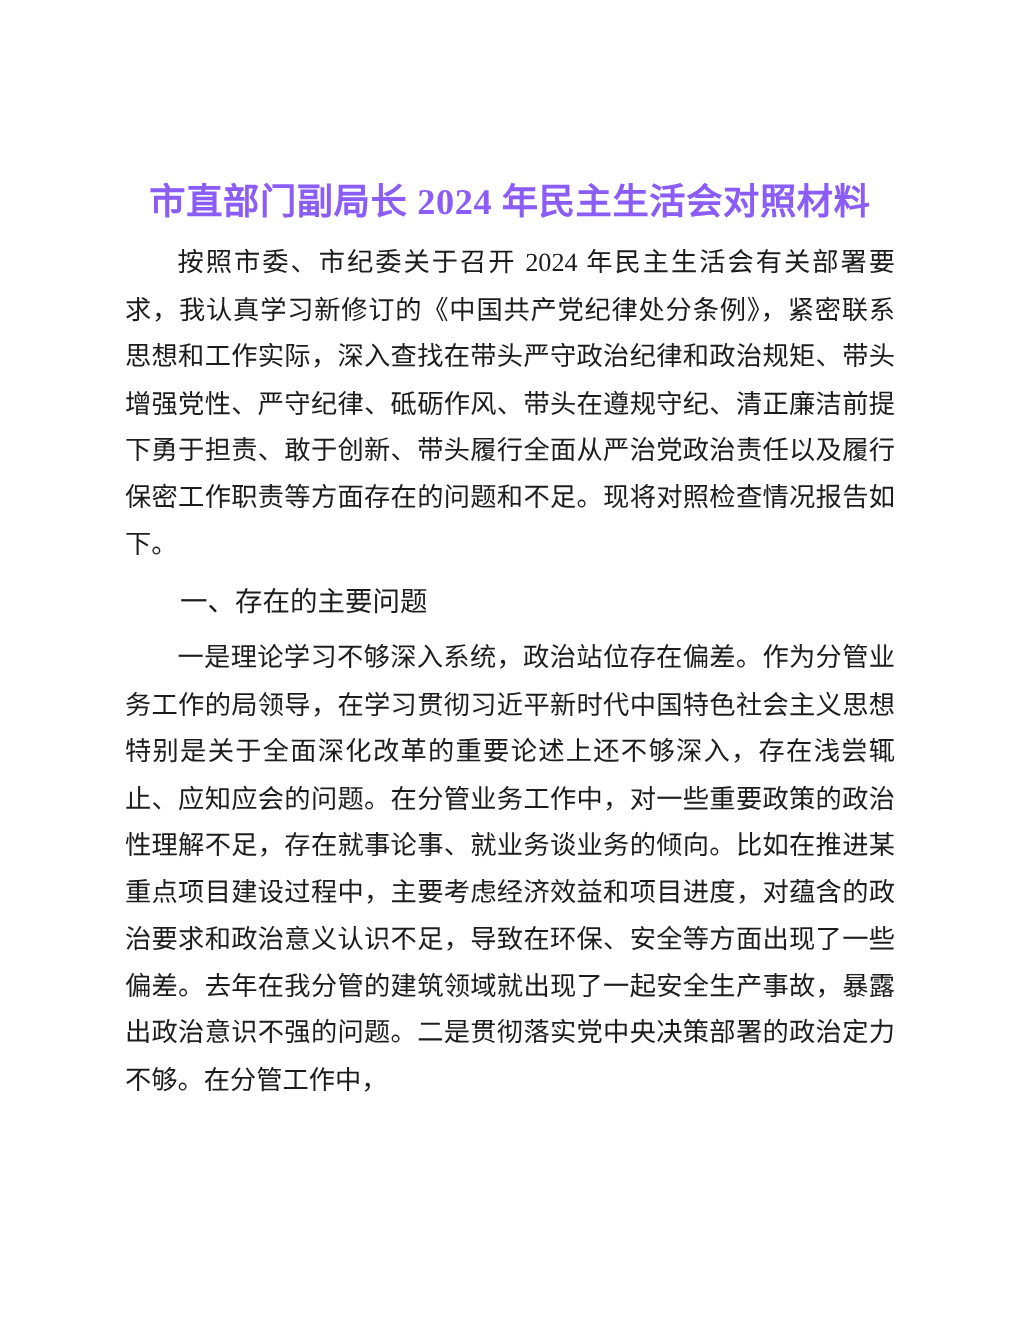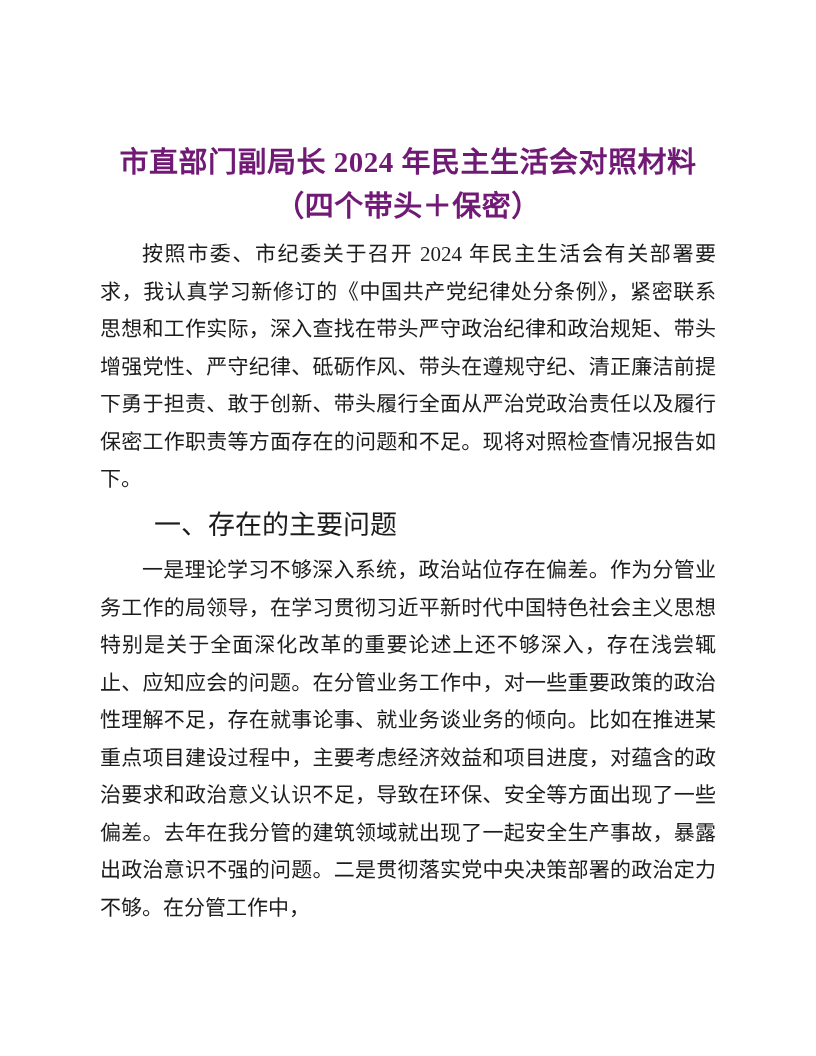--- a/index.html
+++ b/index.html
@@ -18,50 +18,49 @@
     font-family: "Liberation Serif", serif;
     color: #1c1c1c;
     overflow: hidden;
   }
   .doc-title {
     margin: 0 0 8px 0;
     font-size: 29px;
     line-height: 44px;
     font-weight: 700;
     text-align: center;
-    color: #701a75;
+    color: #8b5cf6;
     letter-spacing: 0.5px;
   }
   .title-line {
     display: block;
   }
   .body-para {
     margin: 0;
     font-size: 21px;
     line-height: 37.5px;
     text-align: justify;
     text-indent: 2em;
     word-break: break-all;
   }
   .heading-1, .heading-2 {
     margin: 8px 0;
-    font-size: 27px;
+    font-size: 22px;
     line-height: 37.5px;
     text-indent: 2em;
     font-weight: 400;
   }
 </style>
 </head>
 <body>
 
 <div class="page">
 
   <h1 class="doc-title">
     <span class="title-line">市直部门副局长 2024 年民主生活会对照材料</span>
-    <span class="title-line">（四个带头＋保密）</span>
   </h1>
 
   <p class="body-para">按照市委、市纪委关于召开 2024 年民主生活会有关部署要求，我认真学习新修订的《中国共产党纪律处分条例》，紧密联系思想和工作实际，深入查找在带头严守政治纪律和政治规矩、带头增强党性、严守纪律、砥砺作风、带头在遵规守纪、清正廉洁前提下勇于担责、敢于创新、带头履行全面从严治党政治责任以及履行保密工作职责等方面存在的问题和不足。现将对照检查情况报告如下。</p>
 
   <p class="heading-1">一、存在的主要问题</p>
 
 
   <p class="body-para">一是理论学习不够深入系统，政治站位存在偏差。作为分管业务工作的局领导，在学习贯彻习近平新时代中国特色社会主义思想特别是关于全面深化改革的重要论述上还不够深入，存在浅尝辄止、应知应会的问题。在分管业务工作中，对一些重要政策的政治性理解不足，存在就事论事、就业务谈业务的倾向。比如在推进某重点项目建设过程中，主要考虑经济效益和项目进度，对蕴含的政治要求和政治意义认识不足，导致在环保、安全等方面出现了一些偏差。去年在我分管的建筑领域就出现了一起安全生产事故，暴露出政治意识不强的问题。二是贯彻落实党中央决策部署的政治定力不够。在分管工作中，</p>
 
 </div>

